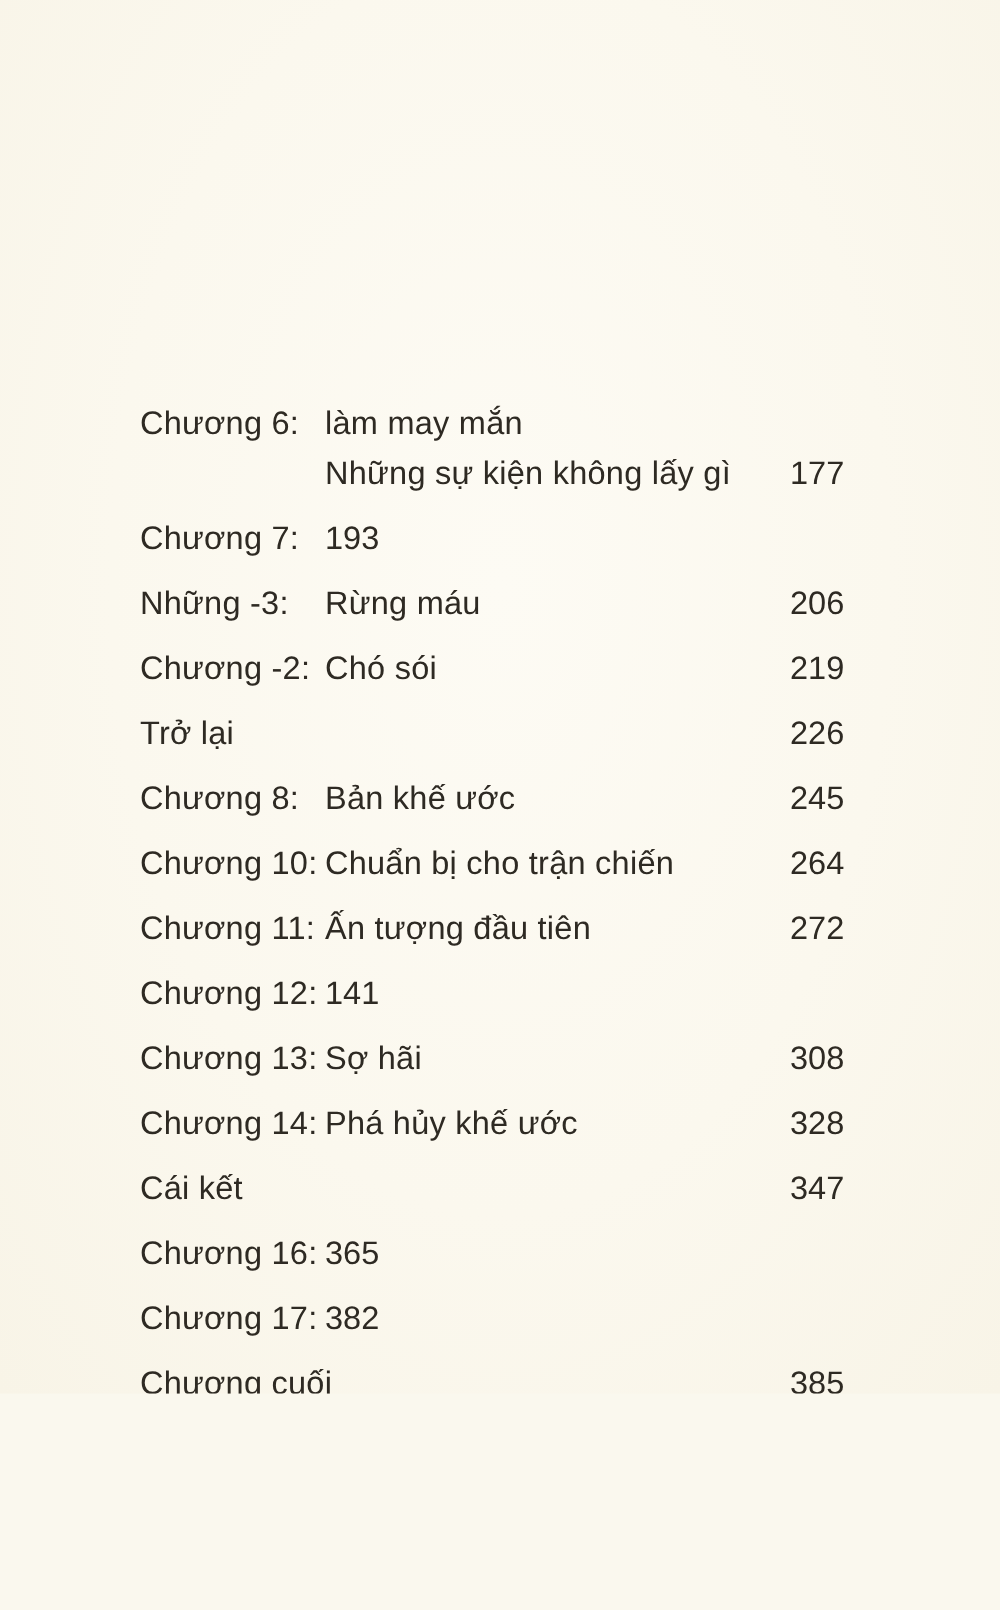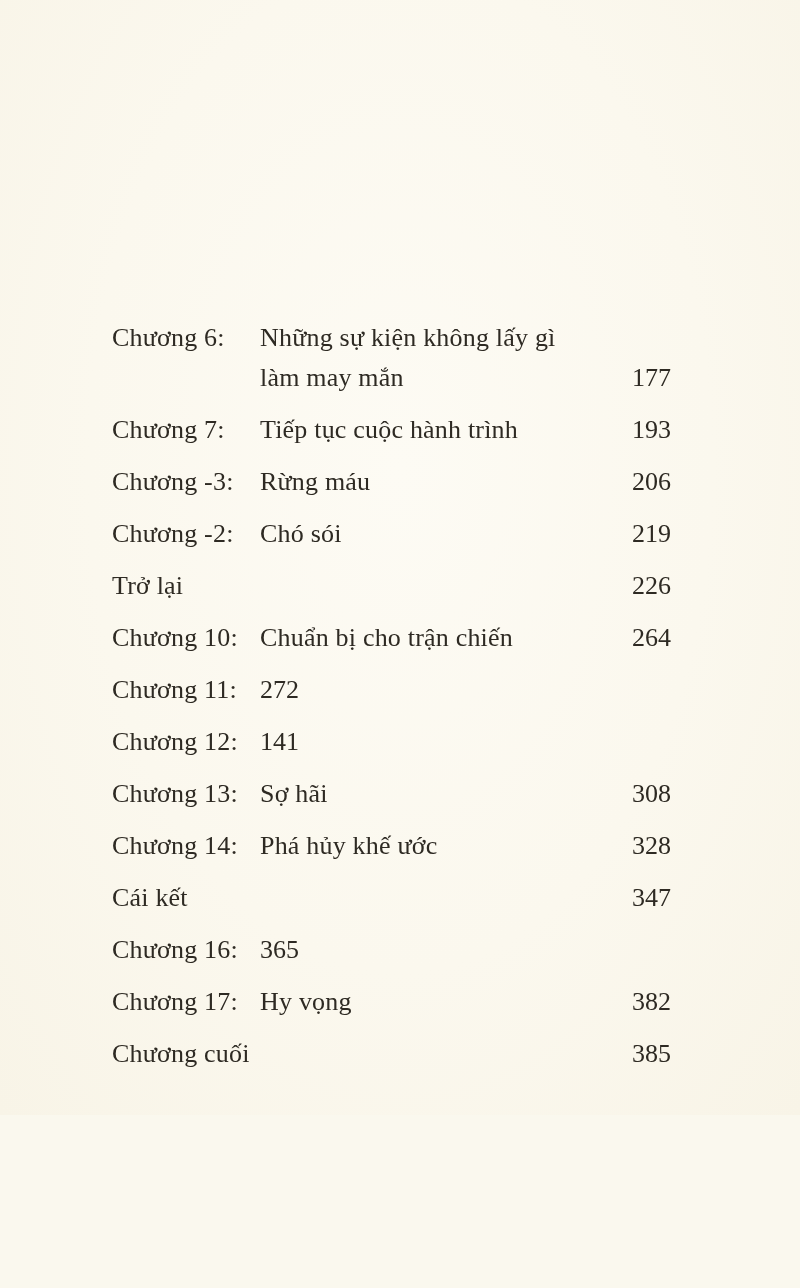--- a/index.html
+++ b/index.html
@@ -6,21 +6,21 @@
     margin: 0;
     padding: 0;
     background: #faf8ee;
   }
   .paper {
     position: relative;
     width: 800px;
     height: 1115px;
     overflow: hidden;
     background: radial-gradient(ellipse at 50% 42%, #fdfbf4 0%, #fbf8ee 55%, #f8f4e7 100%);
-    font-family: Liberation Serif, serif;
+    font-family: Liberation Sans, sans-serif;
     color: #2e2a23;
   }
   .toc {
     position: absolute;
     top: 318px;
     left: 112px;
     width: 580px;
   }
   .toc-row {
     display: flex;
@@ -51,36 +51,33 @@
 </style>
 </head>
 <body>
 
 <div class="paper">
   <div class="toc">
 
     <div class="toc-row">
       <div class="toc-label">Chương 6:</div>
       <div class="toc-title">
+        <div class="line">làm may mắn</div>
         <div class="line">Những sự kiện không lấy gì</div>
-        <div class="line">làm may mắn</div>
       </div>
       <div class="toc-page">177</div>
     </div>
 
     <div class="toc-row">
       <div class="toc-label">Chương 7:</div>
-      <div class="toc-title">
-        <div class="line">Tiếp tục cuộc hành trình</div>
-      </div>
       <div class="toc-page">193</div>
     </div>
 
     <div class="toc-row">
-      <div class="toc-label">Chương -3:</div>
+      <div class="toc-label">Những -3:</div>
       <div class="toc-title">
         <div class="line">Rừng máu</div>
       </div>
       <div class="toc-page">206</div>
     </div>
 
     <div class="toc-row">
       <div class="toc-label">Chương -2:</div>
       <div class="toc-title">
         <div class="line">Chó sói</div>
@@ -88,32 +85,42 @@
       <div class="toc-page">219</div>
     </div>
 
     <div class="toc-row">
       <div class="toc-title">
         <div class="line">Trở lại</div>
       </div>
       <div class="toc-page">226</div>
     </div>
 
+    <div class="toc-row">
+      <div class="toc-label">Chương 8:</div>
+      <div class="toc-title">
+        <div class="line">Bản khế ước</div>
+      </div>
+      <div class="toc-page">245</div>
+    </div>
 
 
     <div class="toc-row">
       <div class="toc-label">Chương 10:</div>
       <div class="toc-title">
         <div class="line">Chuẩn bị cho trận chiến</div>
       </div>
       <div class="toc-page">264</div>
     </div>
 
     <div class="toc-row">
       <div class="toc-label">Chương 11:</div>
+      <div class="toc-title">
+        <div class="line">Ấn tượng đầu tiên</div>
+      </div>
       <div class="toc-page">272</div>
     </div>
 
     <div class="toc-row">
       <div class="toc-label">Chương 12:</div>
       <div class="toc-page">141</div>
     </div>
 
     <div class="toc-row">
       <div class="toc-label">Chương 13:</div>
@@ -138,23 +145,20 @@
       <div class="toc-page">347</div>
     </div>
 
     <div class="toc-row">
       <div class="toc-label">Chương 16:</div>
       <div class="toc-page">365</div>
     </div>
 
     <div class="toc-row">
       <div class="toc-label">Chương 17:</div>
-      <div class="toc-title">
-        <div class="line">Hy vọng</div>
-      </div>
       <div class="toc-page">382</div>
     </div>
 
     <div class="toc-row">
       <div class="toc-label">Chương cuối</div>
       <div class="toc-title">
         <div class="line"></div>
       </div>
       <div class="toc-page">385</div>
     </div>

